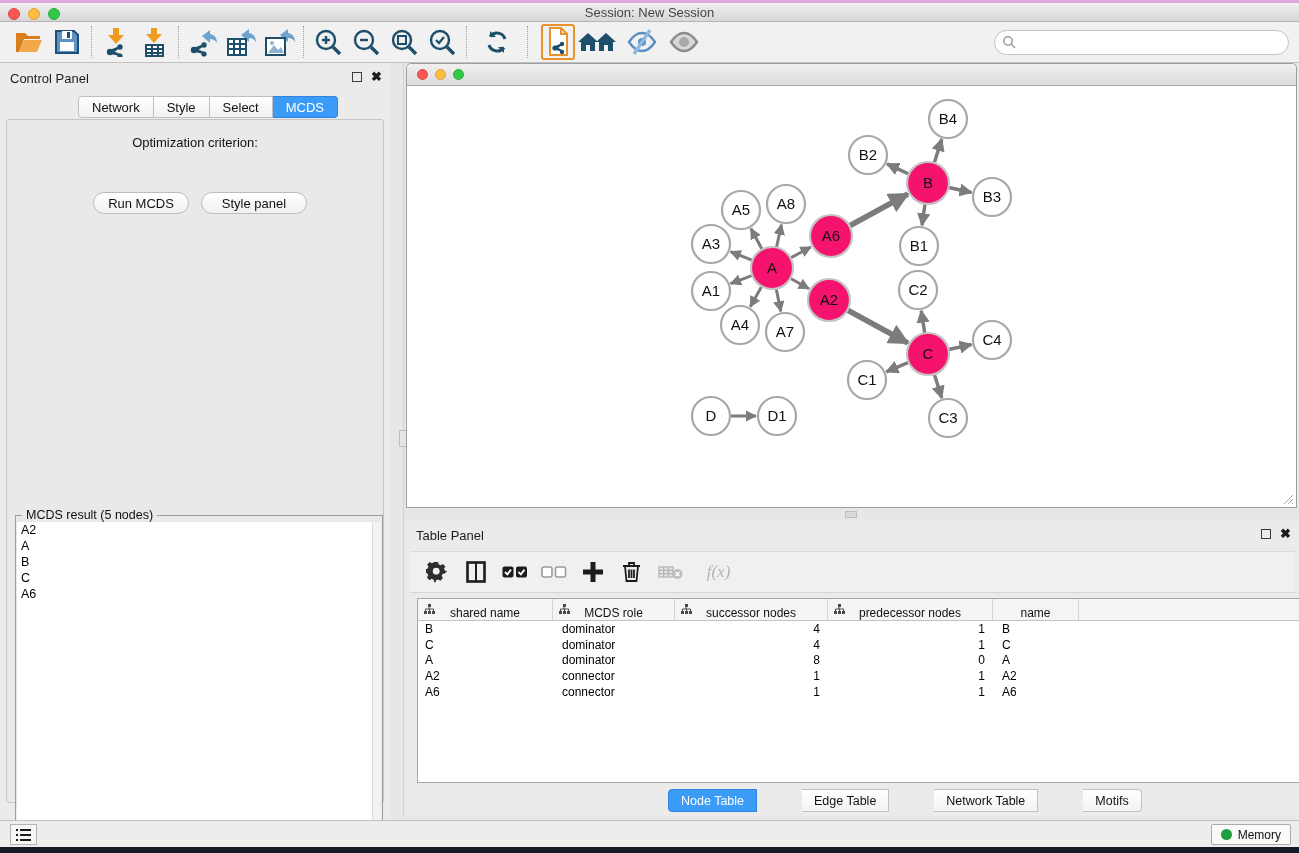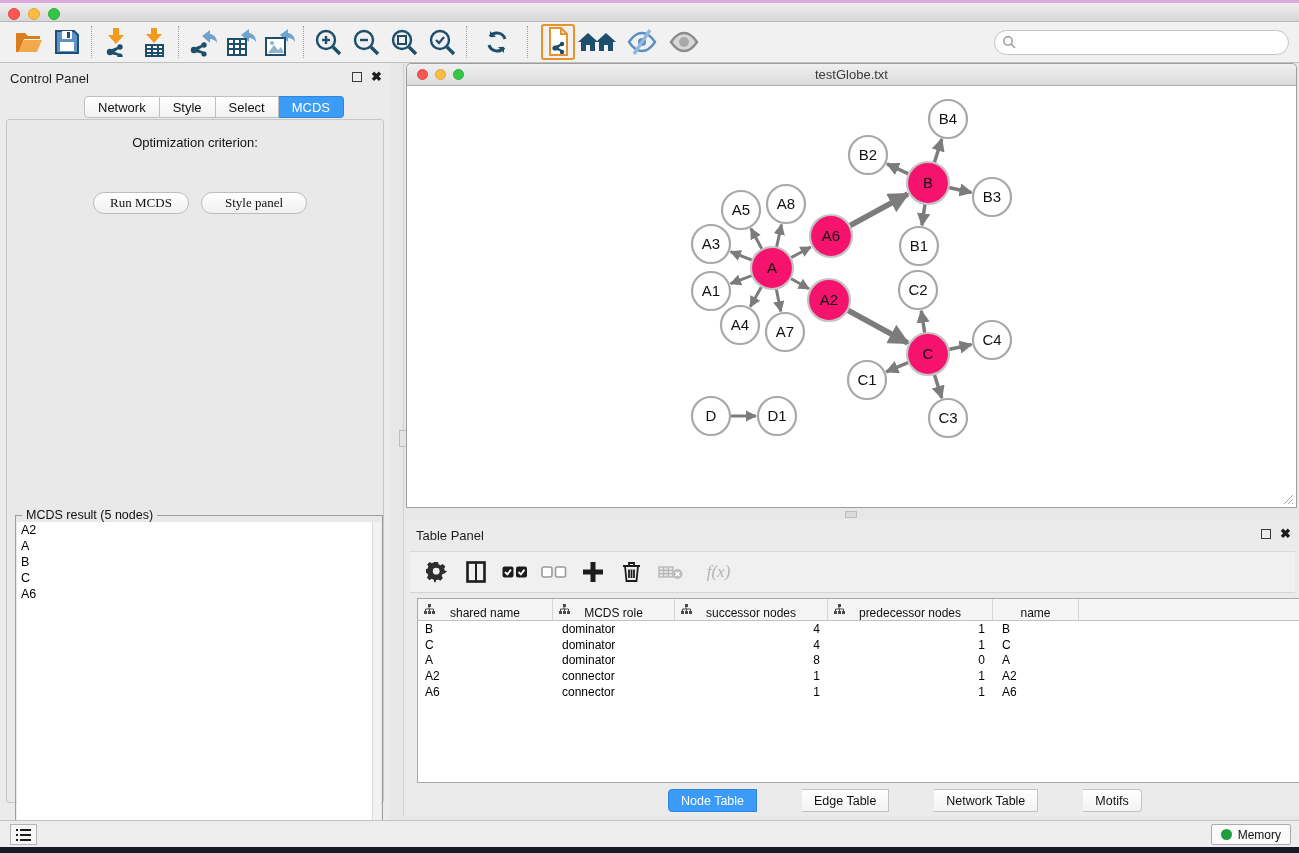--- a/index.html
+++ b/index.html
@@ -32,36 +32,36 @@
   
   .control-panel { position:absolute; left:0; top:63px; width:390px; height:757px; background:#EBEBEB; }
   .panel-head { position:absolute; left:10px; top:8px; font-size:13px; color:#1d1d1d; }
   .panel-icons { position:absolute; right:8px; top:9px; display:flex; gap:9px; align-items:center; }
   .float-ic { width:10px; height:10px; border:1.5px solid #3a3a3a; background:transparent; }
   .close-ic { font-size:13px; font-weight:bold; color:#1c1c1c; line-height:10px; }
 
   .seg-tabs { position:absolute; left:78px; top:33px; display:flex; height:22px; }
   .seg { border:1px solid #BFBFBF; border-left:none; background:linear-gradient(#FFFFFF,#F2F2F2);
     padding:0 13px; font-size:13px; display:flex; align-items:center; color:#111; }
-  .seg:first-child { border-left:1px solid #BFBFBF; border-radius:4px 0 0 4px;margin-left:6px; }
+  .seg:first-child { border-left:1px solid #BFBFBF; border-radius:4px 0 0 4px; }
   .seg:last-child { border-radius:0 4px 4px 0; }
   .seg.sel { background:#3B9CF7; color:#fff; border-color:#2F85DE; }
 
   .cp-content { position:absolute; left:6px; top:56px; width:378px; height:684px;
     background:#E9E9E9; border:1px solid #C6C6C6; border-radius:3px; }
   .opt-label { position:absolute; left:0; right:0; top:15px; text-align:center; font-size:13px; color:#111; }
   .dropdown { position:absolute; left:37px; top:38px; width:313px; height:22px; background:#fff;
     border:1px solid #B5B5B5; border-radius:4px; display:flex; align-items:center; }
   .dropdown .dd-text { flex:1; padding-left:8px; font-size:13px; color:#111; white-space:nowrap; }
   .dd-stepper { width:20px; height:22px; margin:-1px -1px -1px 0; border-radius:0 4px 4px 0;
     background:linear-gradient(#7CB9FA,#3390F4); display:flex; flex-direction:column; align-items:center; justify-content:center; }
   .dd-stepper svg { display:block; }
   .cp-btn-row { position:absolute; left:0; top:72px; width:100%; }
   .cp-btn { position:absolute; height:22px; background:linear-gradient(#FFFFFF,#F1F1F1); border:1px solid #BDBDBD;
-    border-radius:11px; font-size:13px; color:#111; display:flex; align-items:center; justify-content:center;font-family:Liberation Serif, serif; }
+    border-radius:11px; font-size:13px; color:#111; display:flex; align-items:center; justify-content:center; }
 
   .groupbox { position:absolute; left:8px; top:395px; width:368px; height:342px; border:1px solid #9E9E9E; }
   .groupbox-label { position:absolute; top:-8px; left:6px; background:#E9E9E9; padding:0 4px; font-size:12.5px; color:#111; }
   .result-list { position:absolute; left:1px; top:6px; right:10px; bottom:1px; background:#fff; }
   .result-scroll { position:absolute; top:6px; right:1px; bottom:1px; width:9px; background:#F2F2F2; border-left:1px solid #DCDCDC; }
   .result-item { font-size:12.5px; line-height:16px; padding-left:4px; color:#000; }
 
   
   .vsplit-line { position:absolute; left:403px; top:63px; width:1px; height:753px; background:#D2D2D2; }
   .vsplit-handle { position:absolute; left:399px; top:430px; width:8px; height:17px; background:#E4E4E4; border:1px solid #BEBEBE; }
@@ -115,20 +115,21 @@
 </head>
 <body>
 
 <div class="top-strip"></div>
 <div class="titlebar">
   <div class="lights">
     <div class="light r"></div>
     <div class="light y"></div>
     <div class="light g"></div>
   </div>
+  <div class="title">Session: New Session</div>
 </div>
 
 <div class="toolbar">
   <div style="width:10px"></div>
   <div class="tb-icon">
     <svg width="30" height="26" viewBox="0 0 30 26">
         <path fill="#D97E1A" d="M2 4h9l3 3h12v3H10l-5 13H2z"></path>
         <path fill="#F3A94B" d="M10 11h18l-5 12H5z"></path>
       </svg>
   </div>
@@ -315,21 +316,20 @@
 <div class="vsplit-line"></div>
 <div class="vsplit-handle"></div>
 
 <div class="net-window">
   <div class="net-titlebar">
     <div class="lights">
       <div class="light r"></div>
       <div class="light y"></div>
       <div class="light g"></div>
     </div>
-    <div class="net-title">testGlobe.txt</div>
   </div>
   <div class="net-canvas">
     <svg id="graph-svg" width="889" height="421">
         <defs>
           <marker id="arrow" viewBox="0 0 10 10" refX="9" refY="5" markerWidth="3.8" markerHeight="3.8" orient="auto">
             <path d="M0 0 L10 5 L0 10 z" fill="#7C7C7C"></path>
           </marker>
         </defs>
         <line x1="365" y1="182" x2="343.89892269493157" y2="142.52056504213004" stroke="#7C7C7C" stroke-width="3" marker-end="url(#arrow)"></line>
         <line x1="365" y1="182" x2="374.5123655450859" y2="138.5149003653215" stroke="#7C7C7C" stroke-width="3" marker-end="url(#arrow)"></line>

